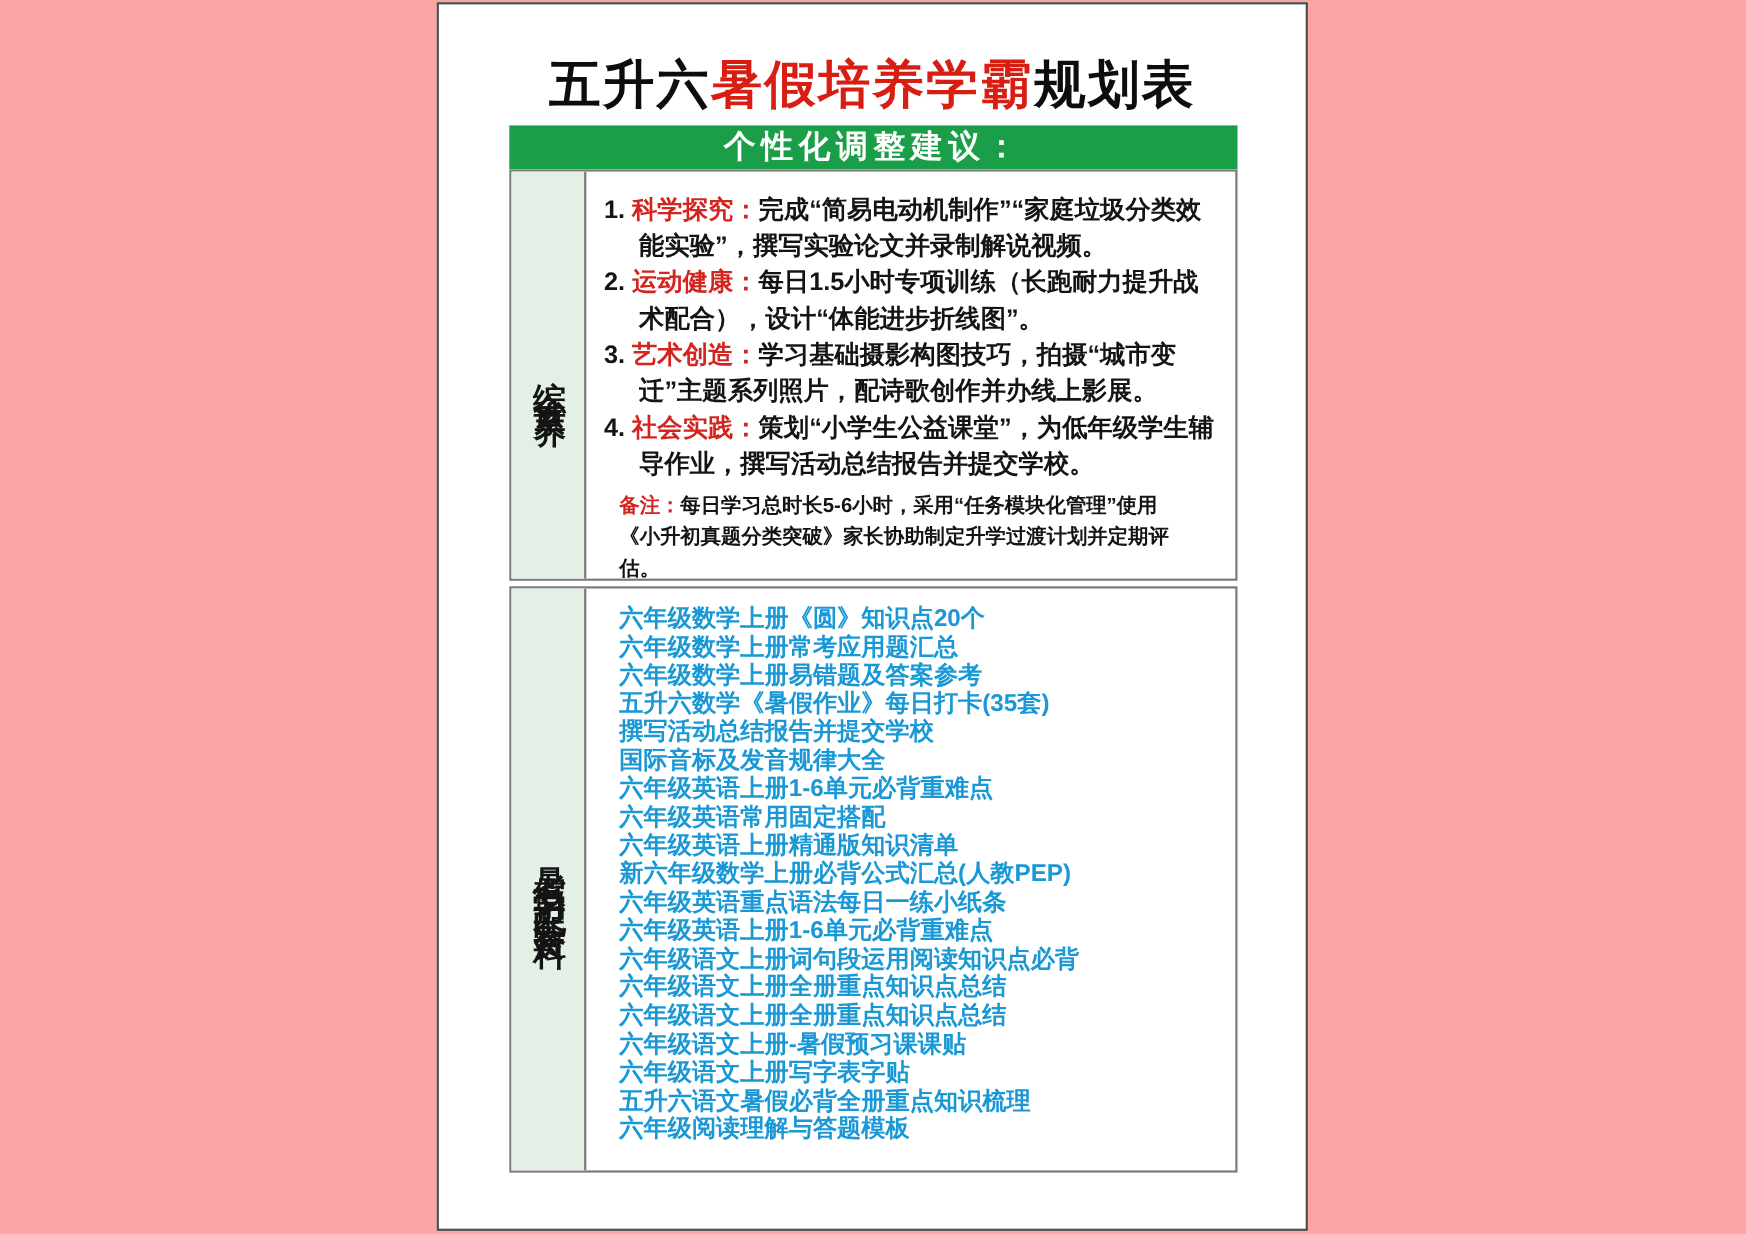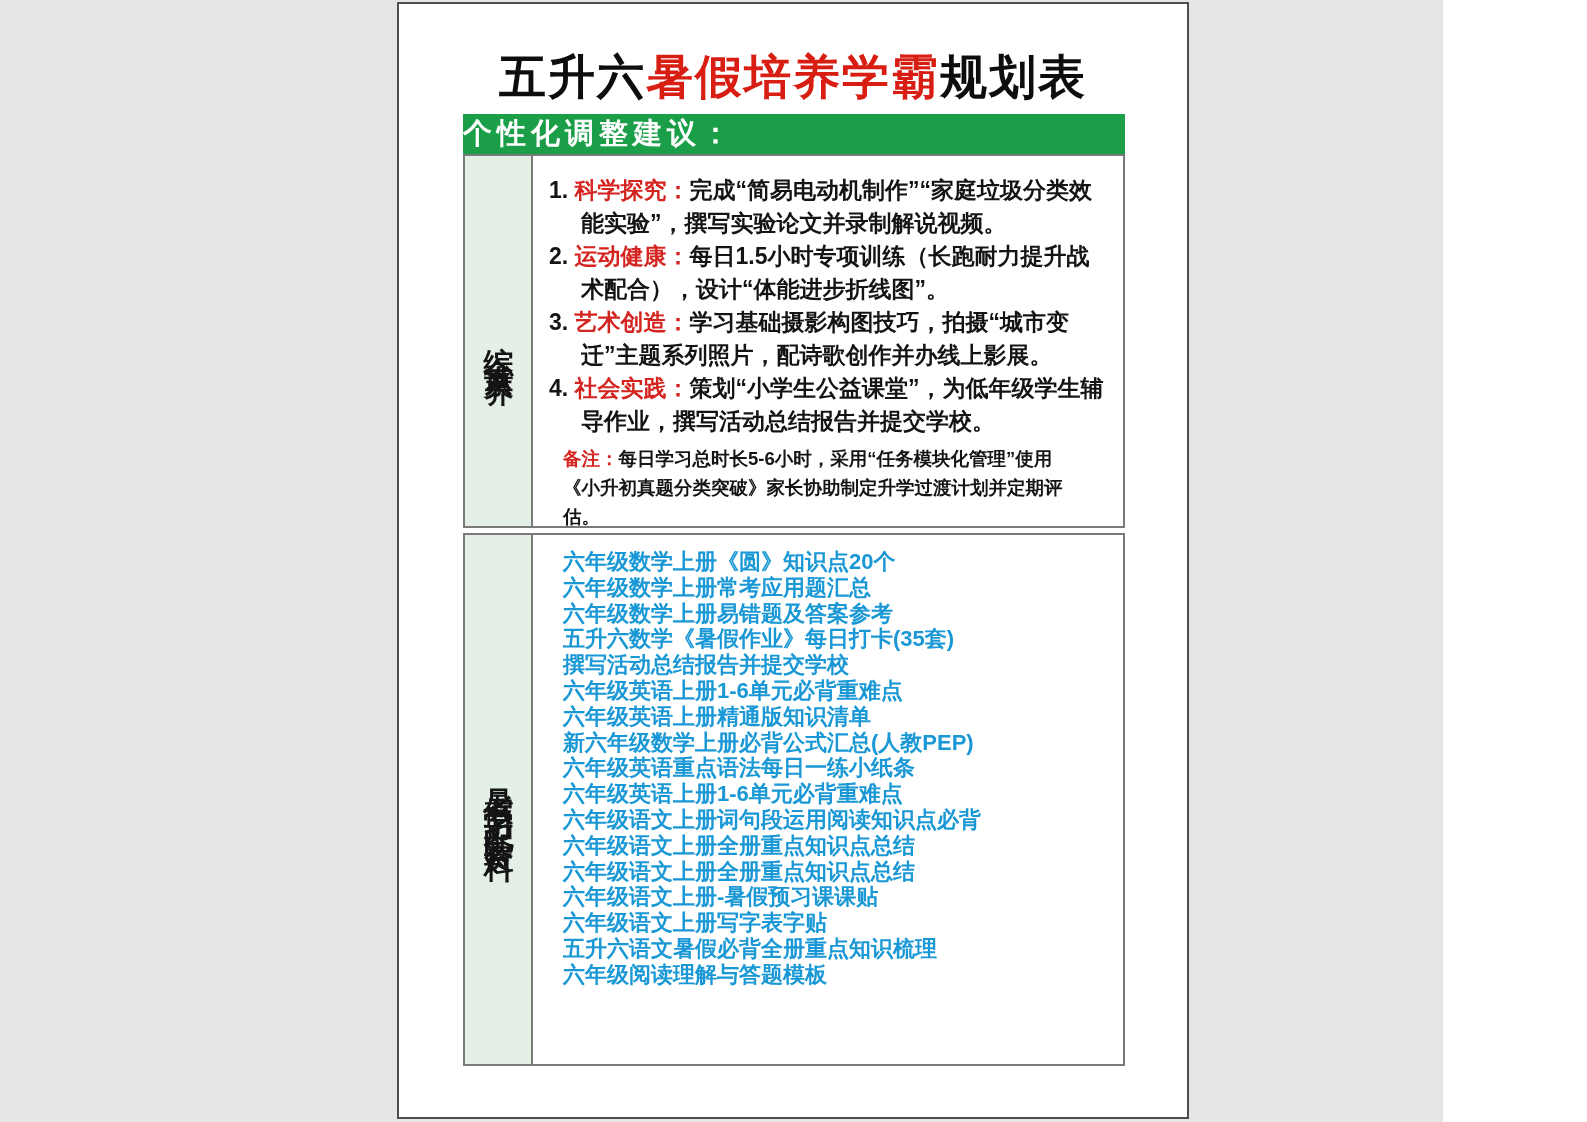--- a/index.html
+++ b/index.html
@@ -1,34 +1,34 @@
 <!DOCTYPE html>
 <html><head>
 <meta charset="utf-8">
 <style>
   * { margin: 0; padding: 0; box-sizing: border-box; }
   html, body { width: 1587px; height: 1122px; background: #ffffff; font-family: "Liberation Sans", sans-serif; }
-  .canvas { position: relative; width: 1443px; height: 1122px; background: #e5e5e5; overflow: hidden; }
+  .canvas { position: relative; width: 1587px; height: 1122px; background: #fca5a5; overflow: hidden; }
 
   .page {
     position: absolute; left: 397px; top: 2px; width: 792px; height: 1117px;
     background: #ffffff; border: 2px solid #4d4d4d;
   }
 
   .title {
     position: absolute; left: 0; top: 42px; width: 100%;
     text-align: center; font-size: 47px; font-weight: bold; color: #0d0d0d;
     letter-spacing: 2px; white-space: nowrap;
   }
   .title .hl { color: #d81e13; }
 
   .green-bar {
     position: absolute; left: 64px; top: 110px; width: 662px; height: 40px;
     background: #1a9e48; color: #ffffff; font-size: 29px; font-weight: bold;
-    display: flex; align-items: center; justify-content: flex-start; letter-spacing: 5px;
+    display: flex; align-items: center; justify-content: center; letter-spacing: 5px;
   }
 
   .grid { position: absolute; left: 64px; top: 150px; width: 662px; }
   .row { display: flex; border: 2px solid #7a7a7a; background: #ffffff; }
   .row1 { height: 374px; }
   .row2 { height: 533px; margin-top: 5px; }
 
   .side {
     width: 68px; flex: 0 0 68px; background: #e4f0e6; border-right: 2px solid #7a7a7a;
     display: flex; align-items: center; justify-content: center;
@@ -89,21 +89,23 @@
       <div class="row row2">
         <div class="side">
           <div class="vtext">暑假学习配套资料</div>
         </div>
         <div class="cell2">
           <div class="material">六年级数学上册《圆》知识点20个</div>
           <div class="material">六年级数学上册常考应用题汇总</div>
           <div class="material">六年级数学上册易错题及答案参考</div>
           <div class="material">五升六数学《暑假作业》每日打卡(35套)</div>
           <div class="material">撰写活动总结报告并提交学校</div>
+          <div class="material">国际音标及发音规律大全</div>
           <div class="material">六年级英语上册1-6单元必背重难点</div>
+          <div class="material">六年级英语常用固定搭配</div>
           <div class="material">六年级英语上册精通版知识清单</div>
           <div class="material">新六年级数学上册必背公式汇总(人教PEP)</div>
           <div class="material">六年级英语重点语法每日一练小纸条</div>
           <div class="material">六年级英语上册1-6单元必背重难点</div>
           <div class="material">六年级语文上册词句段运用阅读知识点必背</div>
           <div class="material">六年级语文上册全册重点知识点总结</div>
           <div class="material">六年级语文上册全册重点知识点总结</div>
           <div class="material">六年级语文上册-暑假预习课课贴</div>
           <div class="material">六年级语文上册写字表字贴</div>
           <div class="material">五升六语文暑假必背全册重点知识梳理</div>

